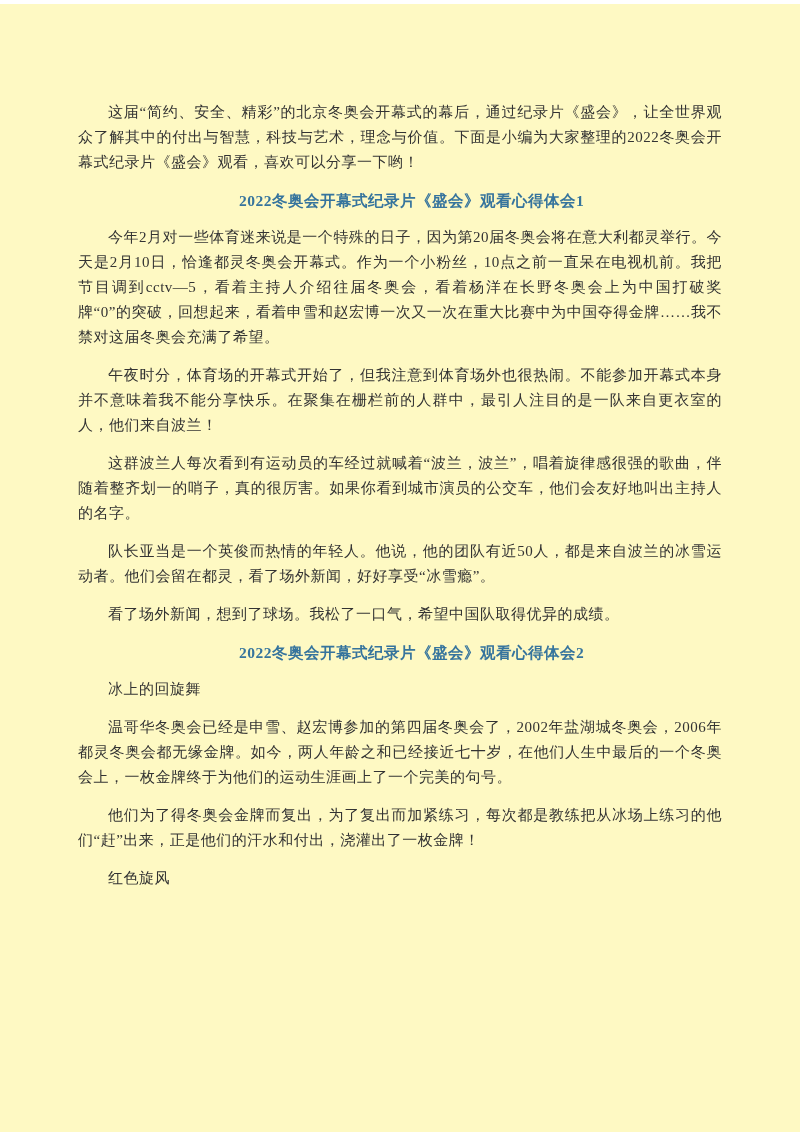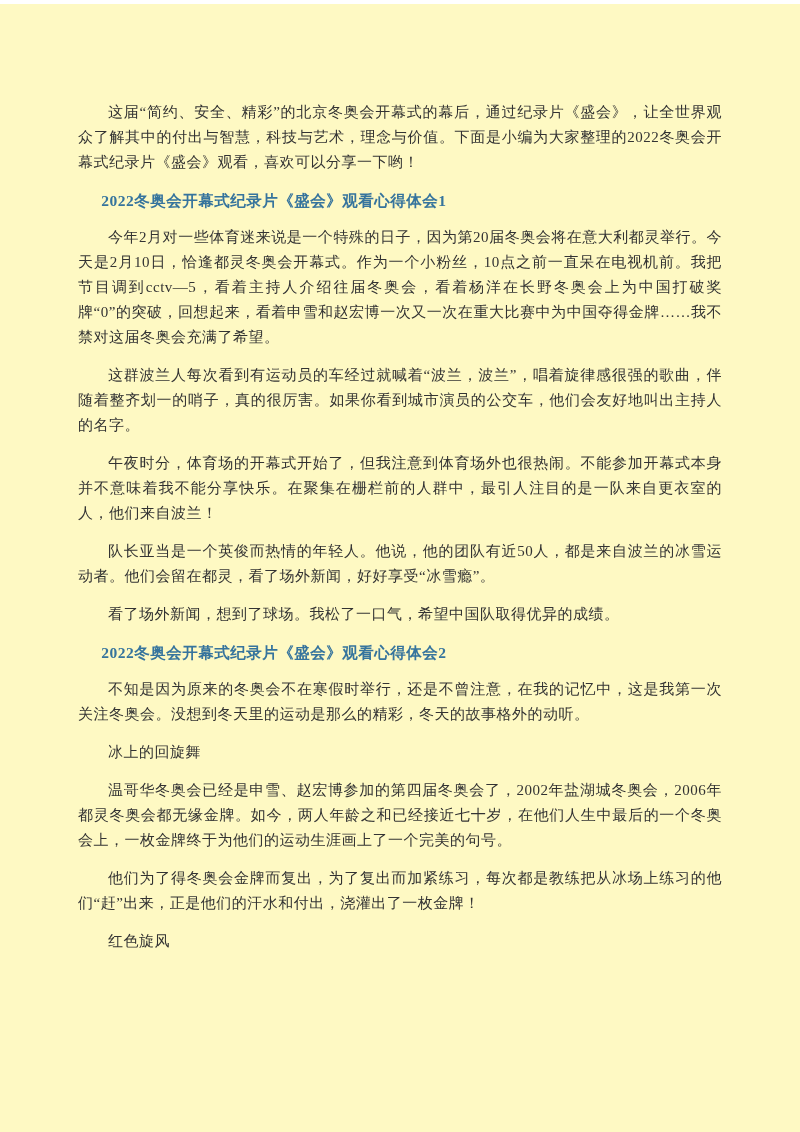--- a/index.html
+++ b/index.html
@@ -31,47 +31,47 @@
     letter-spacing: 0.5px;
   }
   h2.doc-heading {
     font-size: 15.5px;
     line-height: 25px;
     margin: 12px 0 12px 0;
     padding-left: 1.5em;
     font-weight: bold;
     color: #36749d;
     letter-spacing: 0.5px;
+    text-align: center;
   }
   p.subhead {
     font-size: 15px;
     line-height: 25px;
     margin: 0 0 13px 0;
     text-indent: 2em;
     letter-spacing: 0.5px;
   }
 </style>
 </head>
 <body>
 
 <div class="page">
   <div class="doc-body">
 
     <p class="para">这届“简约、安全、精彩”的北京冬奥会开幕式的幕后，通过纪录片《盛会》，让全世界观众了解其中的付出与智慧，科技与艺术，理念与价值。下面是小编为大家整理的2022冬奥会开幕式纪录片《盛会》观看，喜欢可以分享一下哟！</p>
 
     <h2 class="doc-heading">2022冬奥会开幕式纪录片《盛会》观看心得体会1</h2>
 
     <p class="para">今年2月对一些体育迷来说是一个特殊的日子，因为第20届冬奥会将在意大利都灵举行。今天是2月10日，恰逢都灵冬奥会开幕式。作为一个小粉丝，10点之前一直呆在电视机前。我把节目调到cctv—5，看着主持人介绍往届冬奥会，看着杨洋在长野冬奥会上为中国打破奖牌“0”的突破，回想起来，看着申雪和赵宏博一次又一次在重大比赛中为中国夺得金牌……我不禁对这届冬奥会充满了希望。</p>
+    <p class="para">午夜时分，体育场的开幕式开始了，但我注意到体育场外也很热闹。不能参加开幕式本身并不意味着我不能分享快乐。在聚集在栅栏前的人群中，最引人注目的是一队来自更衣室的人，他们来自波兰！</p>
     <p class="para">这群波兰人每次看到有运动员的车经过就喊着“波兰，波兰”，唱着旋律感很强的歌曲，伴随着整齐划一的哨子，真的很厉害。如果你看到城市演员的公交车，他们会友好地叫出主持人的名字。</p>
-    <p class="para">午夜时分，体育场的开幕式开始了，但我注意到体育场外也很热闹。不能参加开幕式本身并不意味着我不能分享快乐。在聚集在栅栏前的人群中，最引人注目的是一队来自更衣室的人，他们来自波兰！</p>
     <p class="para">队长亚当是一个英俊而热情的年轻人。他说，他的团队有近50人，都是来自波兰的冰雪运动者。他们会留在都灵，看了场外新闻，好好享受“冰雪瘾”。</p>
     <p class="para">看了场外新闻，想到了球场。我松了一口气，希望中国队取得优异的成绩。</p>
 
     <h2 class="doc-heading">2022冬奥会开幕式纪录片《盛会》观看心得体会2</h2>
 
-    <p class="para">不知是因为原来的冬奥会不在寒假时举行，还是不曾注意，在我的记忆中，这是我第一次关注冬奥会。没想到冬天里的运动是那么的精彩，冬天的故事格外的动听。</p>
     <p class="subhead">冰上的回旋舞</p>
     <p class="para">温哥华冬奥会已经是申雪、赵宏博参加的第四届冬奥会了，2002年盐湖城冬奥会，2006年都灵冬奥会都无缘金牌。如今，两人年龄之和已经接近七十岁，在他们人生中最后的一个冬奥会上，一枚金牌终于为他们的运动生涯画上了一个完美的句号。</p>
     <p class="para">他们为了得冬奥会金牌而复出，为了复出而加紧练习，每次都是教练把从冰场上练习的他们“赶”出来，正是他们的汗水和付出，浇灌出了一枚金牌！</p>
     <p class="subhead">红色旋风</p>
 
   </div>
 </div>
 
 </body></html>

